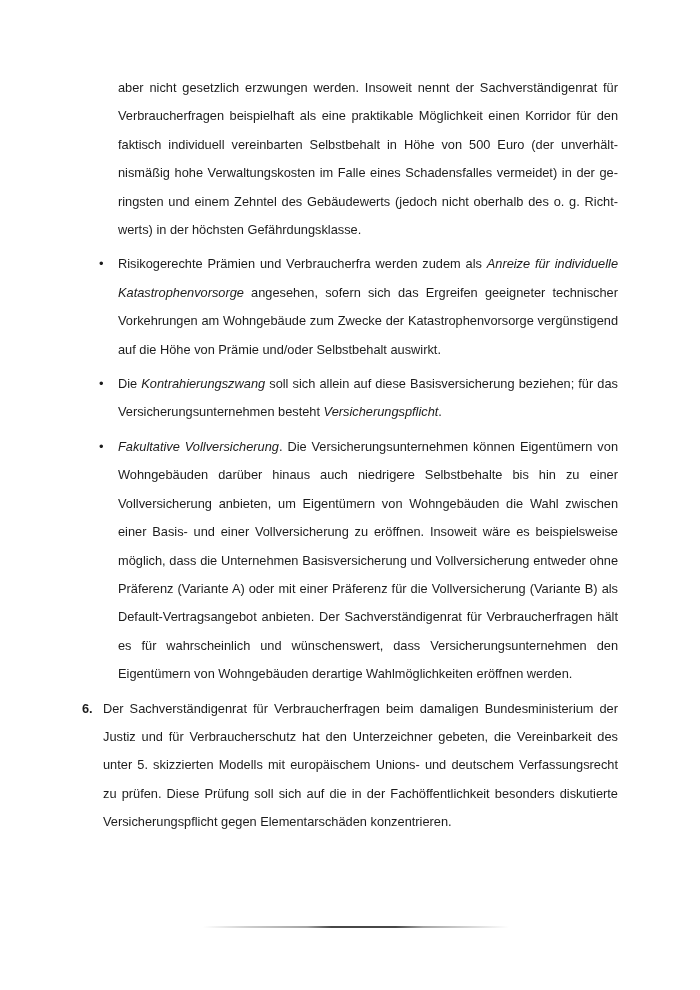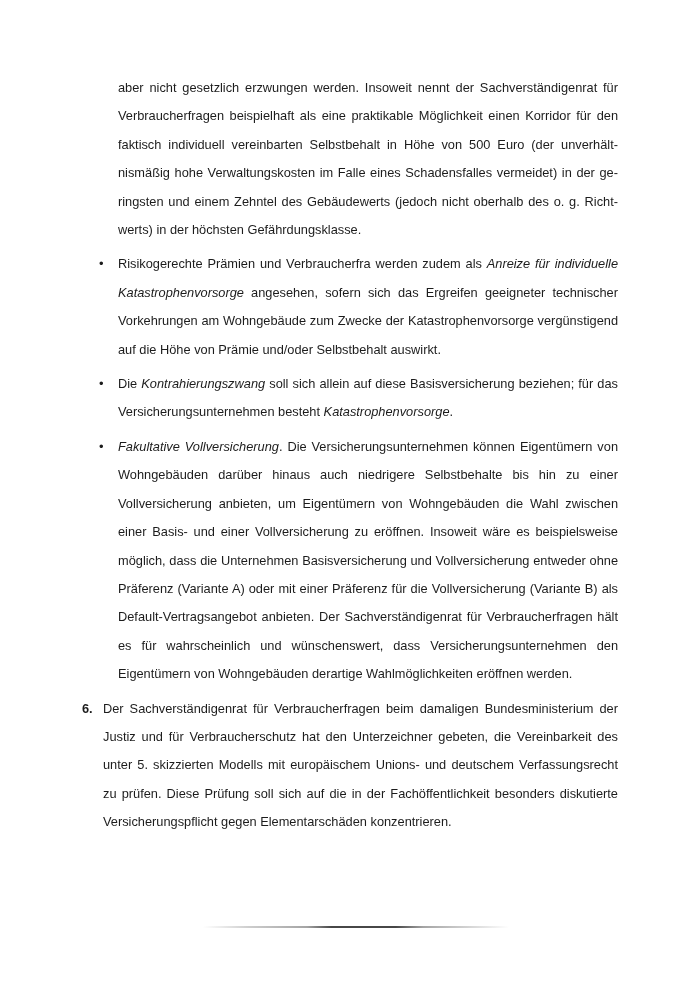--- a/index.html
+++ b/index.html
@@ -89,21 +89,21 @@
 
     <p class="block hang-para">aber nicht gesetzlich erzwungen werden. Insoweit nennt der Sachverständigenrat für Verbraucherfragen beispielhaft als eine praktikable Möglichkeit einen Korridor für den faktisch individuell vereinbarten Selbstbehalt in Höhe von 500 Euro (der unverhält­nismäßig hohe Verwaltungskosten im Falle eines Schadensfalles vermeidet) in der ge­ringsten und einem Zehntel des Gebäudewerts (jedoch nicht oberhalb des o. g. Richt­werts) in der höchsten Gefährdungsklasse.</p>
 
     <div class="block bullet-item">
       <span class="bullet-marker">•</span>
       <span><span>Risikogerechte Prämien und Verbraucherfra werden zudem als </span><span class="it">Anreize für individuelle Katastrophenvorsorge</span><span> angesehen, sofern sich das Ergreifen geeigneter technischer Vorkehrungen am Wohngebäude zum Zwecke der Katastrophenvorsorge vergünsti­gend auf die Höhe von Prämie und/oder Selbstbehalt auswirkt.</span></span>
     </div>
 
     <div class="block bullet-item">
       <span class="bullet-marker">•</span>
-      <span><span>Die </span><span class="it">Kontrahierungszwang</span><span> soll sich allein auf diese Basisversicherung beziehen; für das Versicherungsunternehmen besteht </span><span class="it">Katastrophenvorsorge</span><span>.</span></span>
+      <span><span>Die </span><span class="it">Kontrahierungszwang</span><span> soll sich allein auf diese Basisversicherung beziehen; für das Versicherungsunternehmen besteht </span><span class="it">Versicherungspflicht</span><span>.</span></span>
     </div>
 
     <div class="block bullet-item">
       <span class="bullet-marker">•</span>
       <span><span class="it">Fakultative Vollversicherung</span><span>. Die Versicherungsunternehmen können Eigentümern von Wohngebäuden darüber hinaus auch niedrigere Selbstbehalte bis hin zu einer Vollversicherung anbieten, um Eigentümern von Wohngebäuden die Wahl zwischen einer Basis- und einer Vollversicherung zu eröffnen. Insoweit wäre es beispielsweise möglich, dass die Unternehmen Basisversicherung und Vollversicherung entweder oh­ne Präferenz (Variante A) oder mit einer Präferenz für die Vollversicherung (Variante B) als Default-Vertragsangebot anbieten. Der Sachverständigenrat für Verbraucherfra­gen hält es für wahrscheinlich und wünschenswert, dass Versicherungsunternehmen den Eigentümern von Wohngebäuden derartige Wahlmöglichkeiten eröffnen werden.</span></span>
     </div>
 
     <div class="numbered-item">
       <span class="item-number">6.</span>
       <span>Der Sachverständigenrat für Verbraucherfragen beim damaligen Bundesministerium der Justiz und für Verbraucherschutz hat den Unterzeichner gebeten, die Vereinbarkeit des unter 5. skizzierten Modells mit europäischem Unions- und deutschem Verfassungsrecht zu prüfen. Diese Prüfung soll sich auf die in der Fachöffentlichkeit besonders diskutierte Versicherungspflicht gegen Elementarschäden konzentrieren.</span>

